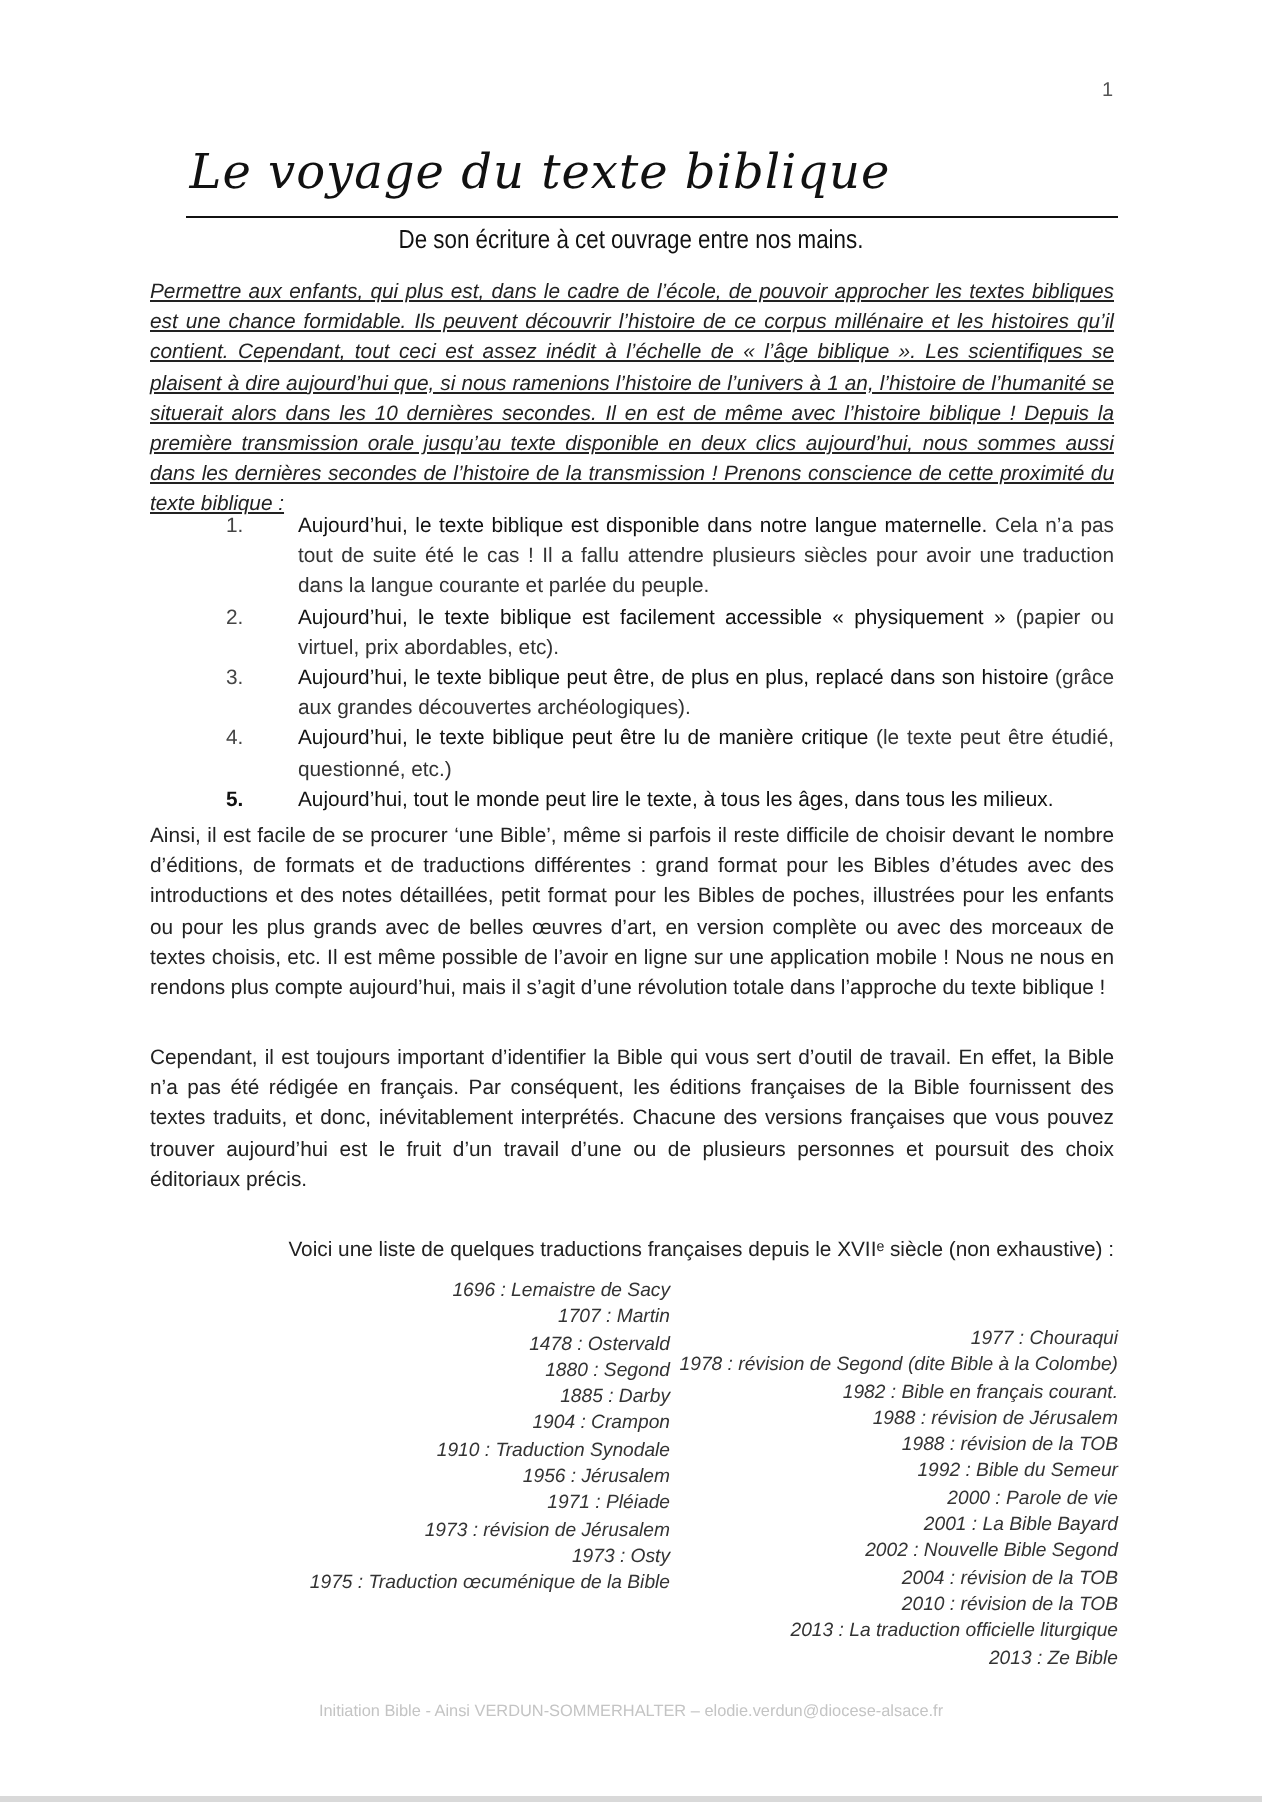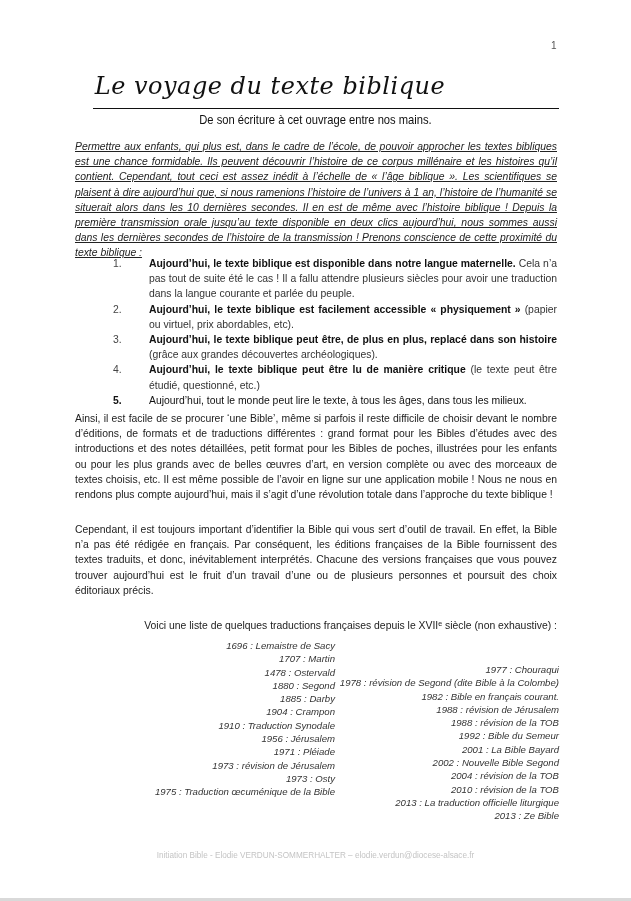--- a/index.html
+++ b/index.html
@@ -93,21 +93,21 @@
       text-align: justify;
     }
     .list-num {
       position: absolute;
       left: 38px;
       top: 0;
       color: #444;
     }
     .list-item b {
       color: #111;
-      font-weight: bold;
+      font-weight: normal;
     }
     .list-item.strong {
       color: #111;
     }
     .list-item.strong .list-num {
       color: #111;
       font-weight: bold;
     }
     .para2 { top: 411px; }
     .para3 { top: 522px; }
@@ -200,23 +200,24 @@
       <div class="tr-item">1973 : Osty</div>
       <div class="tr-item">1975 : Traduction œcuménique de la Bible</div>
     </div>
     <div class="col col-right">
       <div class="tr-item">1977 : Chouraqui</div>
       <div class="tr-item">1978 : révision de Segond (dite Bible à la Colombe)</div>
       <div class="tr-item">1982 : Bible en français courant.</div>
       <div class="tr-item">1988 : révision de Jérusalem</div>
       <div class="tr-item">1988 : révision de la TOB</div>
       <div class="tr-item">1992 : Bible du Semeur</div>
+      <div class="tr-item">2000 : Parole de vie</div>
       <div class="tr-item">2001 : La Bible Bayard</div>
       <div class="tr-item">2002 : Nouvelle Bible Segond</div>
       <div class="tr-item">2004 : révision de la TOB</div>
       <div class="tr-item">2010 : révision de la TOB</div>
       <div class="tr-item">2013 : La traduction officielle liturgique</div>
       <div class="tr-item">2013 : Ze Bible</div>
     </div>
   </div>
 
-  <div class="footer">Initiation Bible - Elodie VERDUN-SOMMERHALTER – elodie.verdun@diocese-alsace.fr</div>
+  <div class="footer">Initiation Bible - Ainsi VERDUN-SOMMERHALTER – elodie.verdun@diocese-alsace.fr</div>
 </div>
 
 </body></html>

